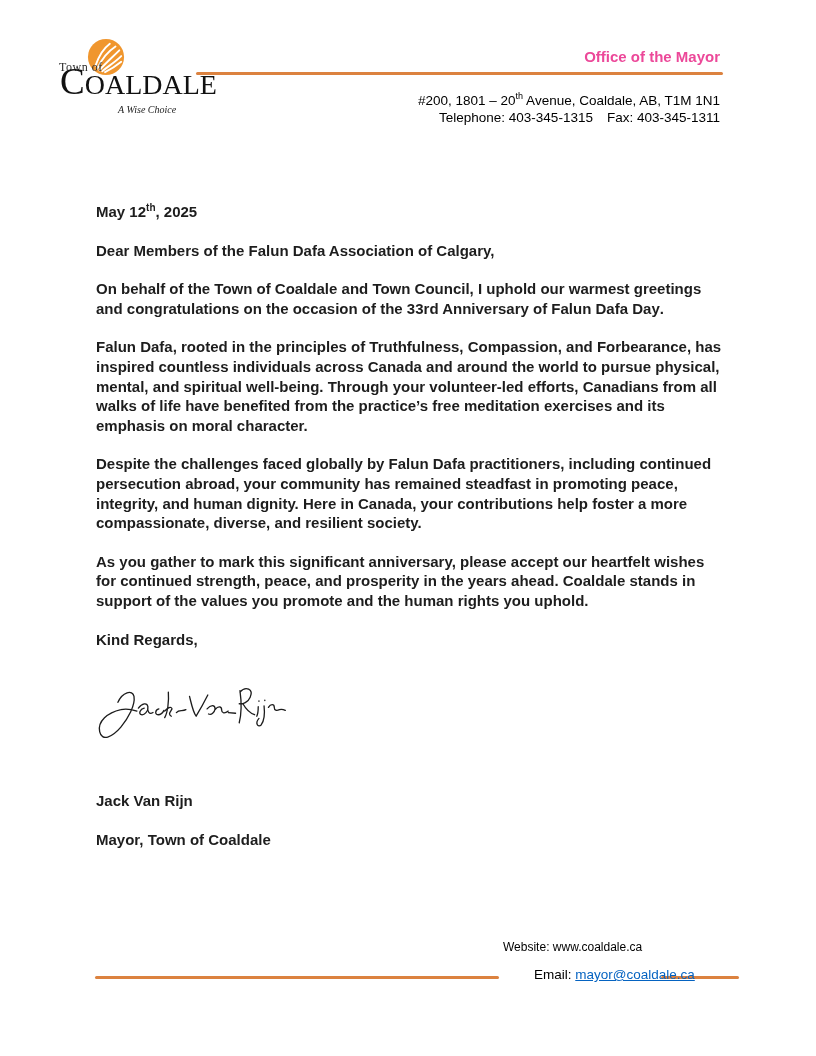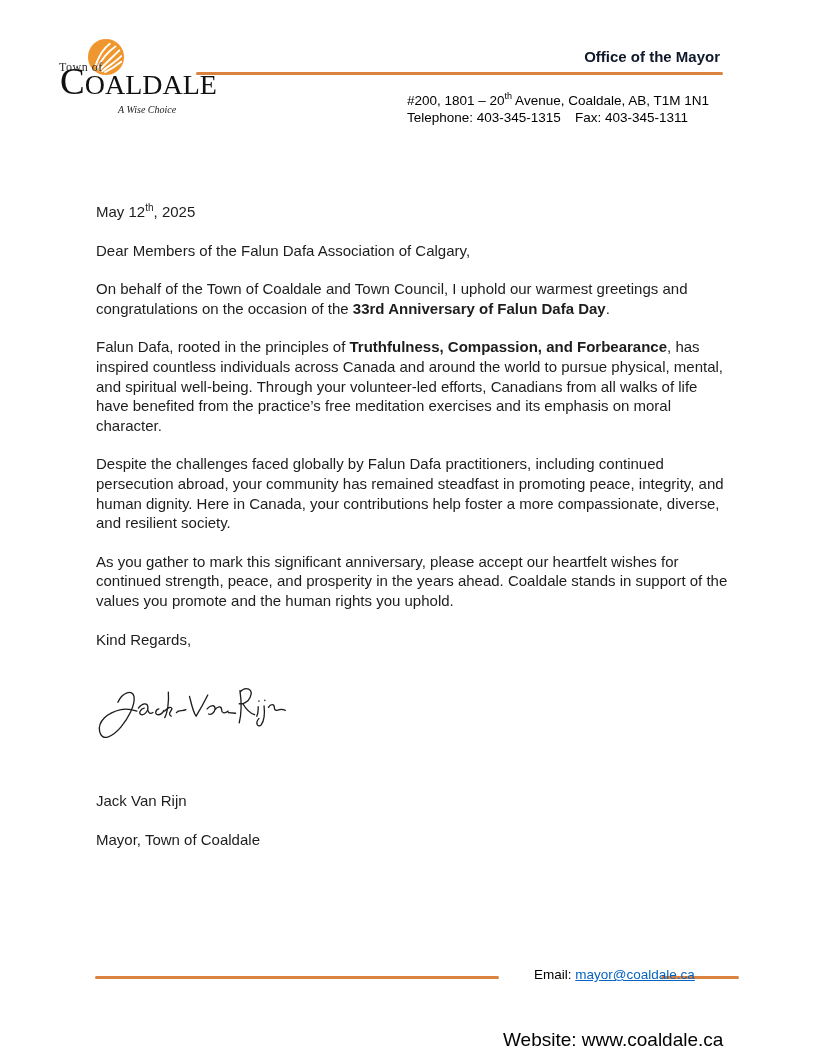--- a/index.html
+++ b/index.html
@@ -31,61 +31,61 @@
     font-size:28px;color:#111;letter-spacing:0px;white-space:nowrap;margin-left:26px;
   }
   .logo-name .initial{font-size:37px;line-height:28px;}
   .logo-tagline{
     position:absolute;left:84px;top:66px;
     font-family:"Liberation Serif","DejaVu Serif",serif;
     font-style:italic;font-size:10px;color:#222;white-space:nowrap;
   }
   .office-title{
     position:absolute;right:96px;top:48px;
-    font-size:15px;font-weight:bold;color:#0f172a;margin-left:30px;
+    font-size:15px;font-weight:bold;color:#ec4899;margin-left:30px;
   }
   .header-rule{
     position:absolute;left:196px;top:72px;width:527px;height:3px;
     background:var(--accent-orange);border-radius:2px;
   }
   .header-address{
-    position:absolute;right:107px;top:88px;
-    font-size:13.5px;color:#000;text-align:left;line-height:17px;
+    position:absolute;right:96px;top:88px;
+    font-size:13.5px;color:#000;text-align:right;line-height:17px;
     white-space:nowrap;
   }
   .header-address sup{font-size:9px;}
   .fax{margin-left:14px;}
   
   .letter{
     position:absolute;left:96px;top:198px;width:632px;
     font-size:15px;line-height:19.6px;color:#1d1d1d;
   }
-  .letter p{margin:0 0 19px 0;}
+  .letter p{margin:0 0 19px 0;font-weight:bold;}
   .letter sup{font-size:10px;}
   .signature-block{margin:24px 0 0 0;height:118px;}
   .signature-svg{display:block;}
   .signer-name{margin:0 0 12px 0;}
   .signer-title{margin:0;}
   
   .footer-rule-left{
     position:absolute;left:95px;top:976px;width:404px;height:3px;
     background:var(--accent-orange);border-radius:2px;
   }
   .footer-rule-right{
     position:absolute;left:661px;top:976px;width:78px;height:3px;
     background:var(--accent-orange);border-radius:2px;
   }
   .footer-email{
     position:absolute;left:503px;top:967px;
     font-size:13.5px;color:#000;white-space:nowrap;margin-left:31px;
   }
   .footer-email a{color:var(--link-blue);text-decoration:underline;}
   .footer-website{
-    position:absolute;left:503px;top:1029px;
-    font-size:19px;color:#000;white-space:nowrap;
+    position:absolute;left:503px;top:940px;
+    font-size:12px;color:#000;white-space:nowrap;
   }
 </style>
 </head>
 <body>
 
 <div class="page">
 
   <div class="logo">
     <svg class="logo-sun" viewBox="0 0 40 40" width="38" height="38" aria-hidden="true">
       <circle cx="20" cy="20" r="19" fill="#F0962E"></circle>

